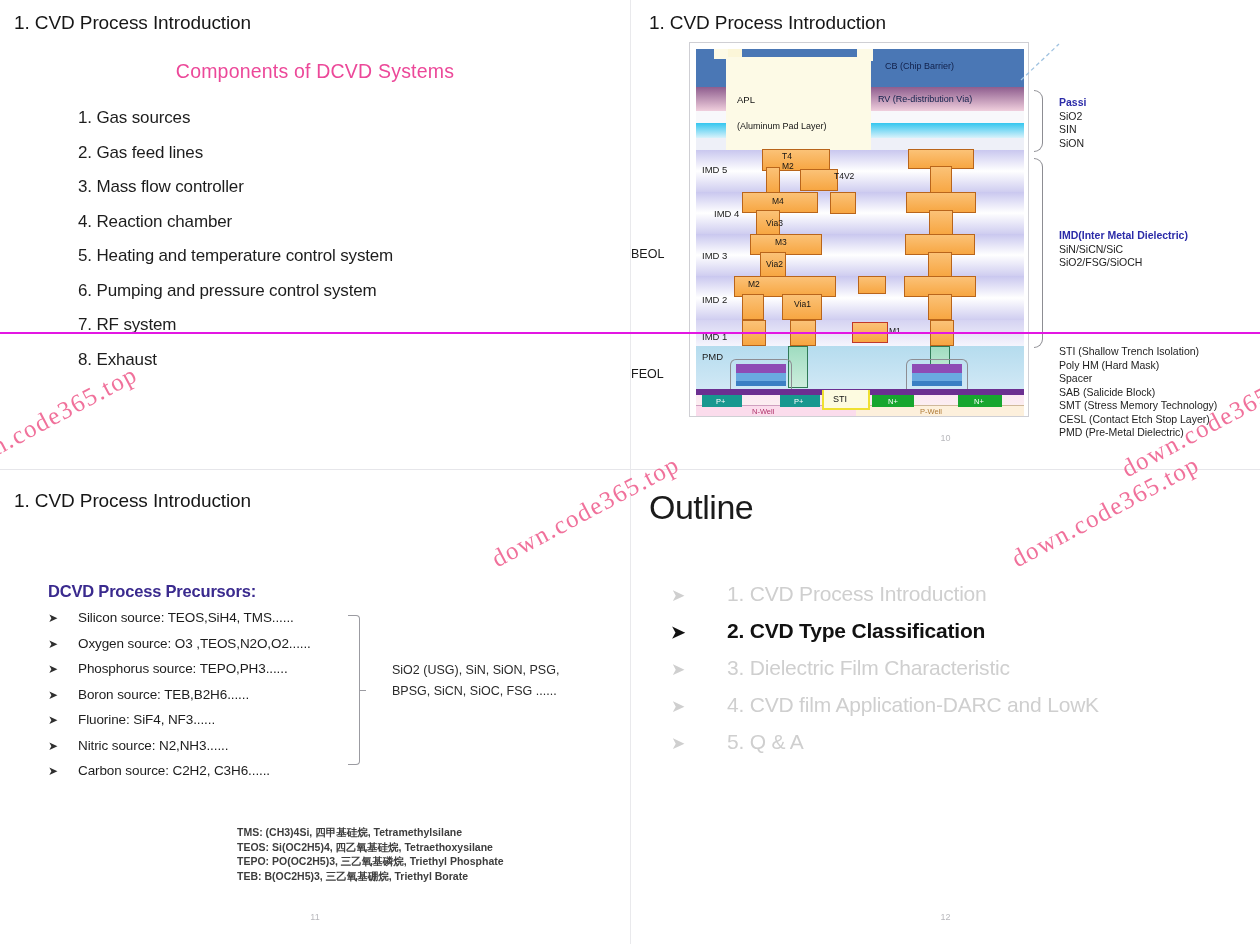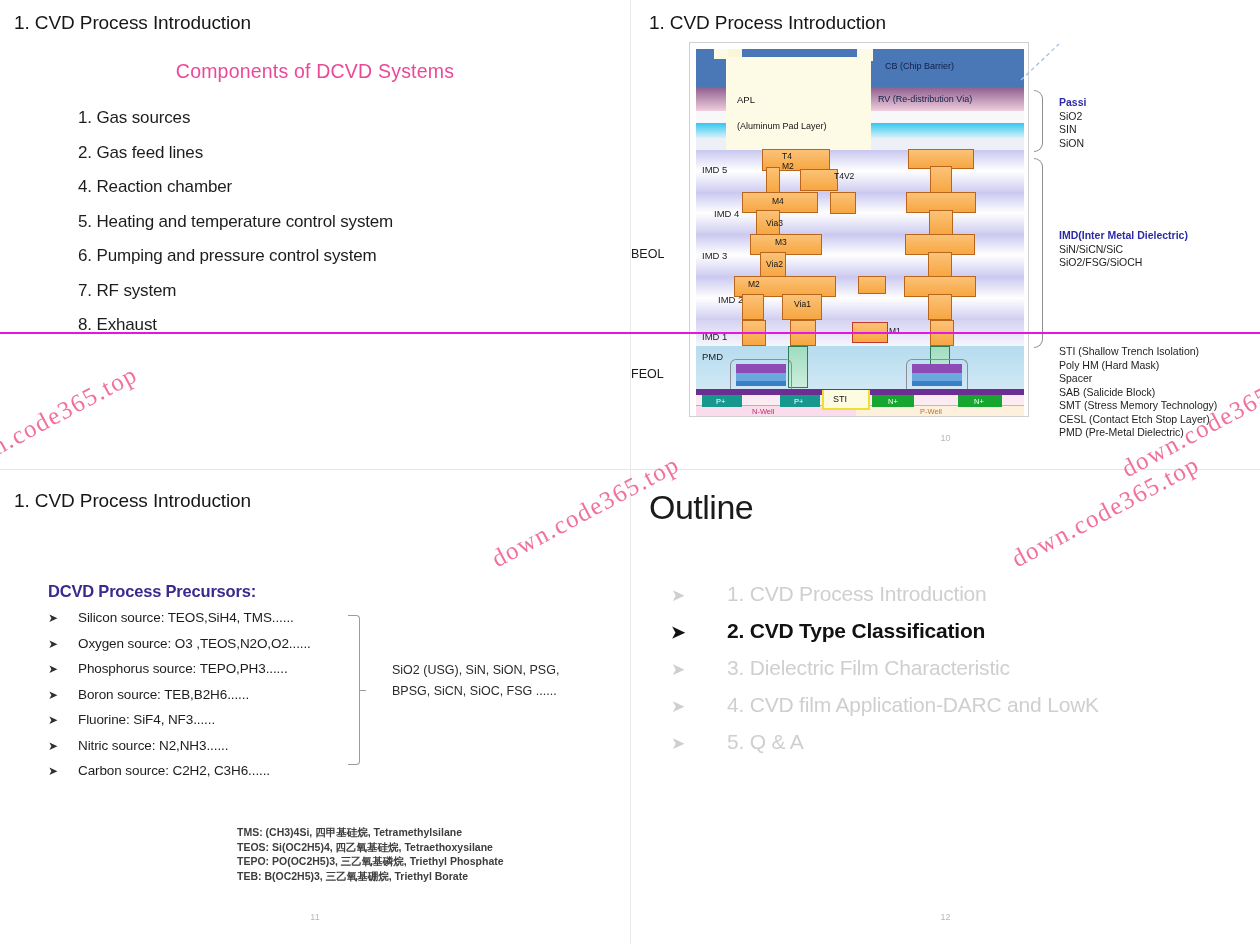--- a/index.html
+++ b/index.html
@@ -177,20 +177,21 @@
 <body>
 
 <div class="grid">
 
   <div class="slide tl">
     <div class="slide-title" style="left:14px; top:12px;">1. CVD Process  Introduction</div>
     <div class="s1-heading">Components of DCVD Systems</div>
     <ul class="s1-list">
       <li>1. Gas sources</li>
       <li>2. Gas feed lines</li>
+      <li>3. Mass flow controller</li>
       <li>4. Reaction chamber</li>
       <li>5. Heating and temperature control system</li>
       <li>6. Pumping and pressure control system</li>
       <li>7. RF system</li>
       <li>8. Exhaust</li>
     </ul>
   </div>
 
   <div class="slide tr">
     <div class="slide-title" style="left:18px; top:12px;">1. CVD Process  Introduction</div>
@@ -242,21 +243,21 @@
         <div class="lyr" style="left:6px; top:191px; width:328px; height:42px; background:linear-gradient(180deg,#c9c7ef,#ffffff,#cfcdf0);"></div>
         <div class="imd-lab" style="left:12px; top:207px;">IMD 3</div>
         <div class="met" style="left:60px; top:191px; width:72px; height:21px;"></div>
         <div class="met" style="left:70px; top:209px; width:26px; height:25px;"></div>
         <div class="met" style="left:215px; top:191px; width:70px; height:21px;"></div>
         <div class="met" style="left:238px; top:209px; width:24px; height:25px;"></div>
         <div class="lab" style="left:85px; top:194px;">M3</div>
         <div class="lab" style="left:76px; top:216px;">Via2</div>
 
         <div class="lyr" style="left:6px; top:233px; width:328px; height:44px; background:linear-gradient(180deg,#c9c7ef,#ffffff,#cfcdf0);"></div>
-        <div class="imd-lab" style="left:12px; top:251px;margin-left:16px;">IMD 2</div>
+        <div class="imd-lab" style="left:12px; top:251px;">IMD 2</div>
         <div class="met" style="left:44px; top:233px; width:102px; height:21px;"></div>
         <div class="met" style="left:52px; top:251px; width:22px; height:26px;"></div>
         <div class="met" style="left:92px; top:251px; width:40px; height:26px;"></div>
         <div class="met" style="left:168px; top:233px; width:28px; height:18px;"></div>
         <div class="met" style="left:214px; top:233px; width:72px; height:21px;"></div>
         <div class="met" style="left:238px; top:251px; width:24px; height:26px;"></div>
         <div class="lab" style="left:58px; top:236px;">M2</div>
         <div class="lab" style="left:104px; top:256px;">Via1</div>
 
         <div class="lyr" style="left:6px; top:277px; width:328px; height:26px; background:linear-gradient(180deg,#d5d3f2,#f5f5fd);"></div>

